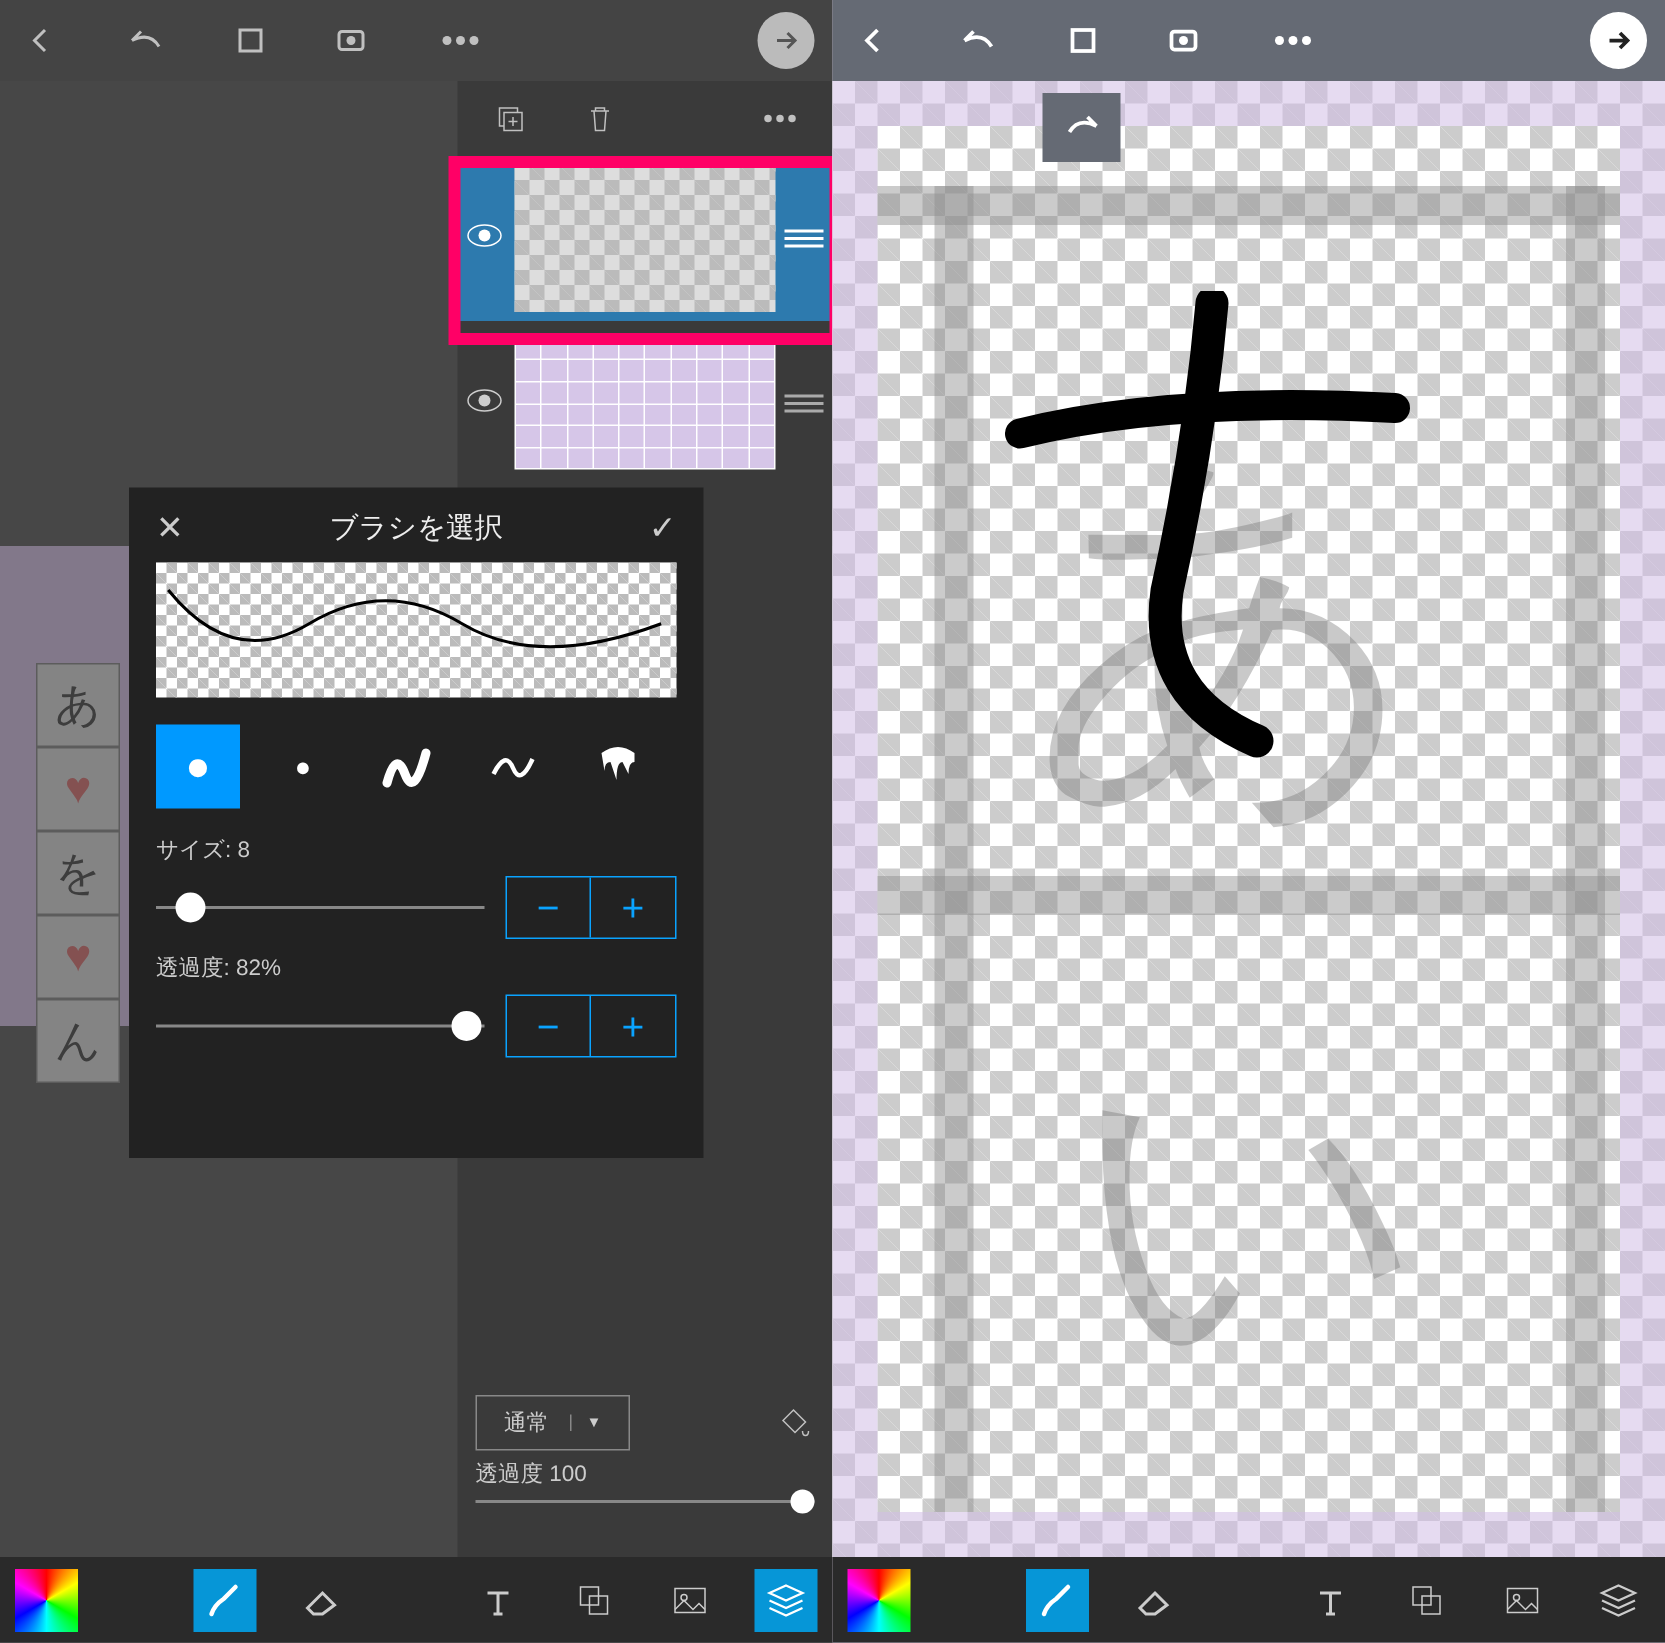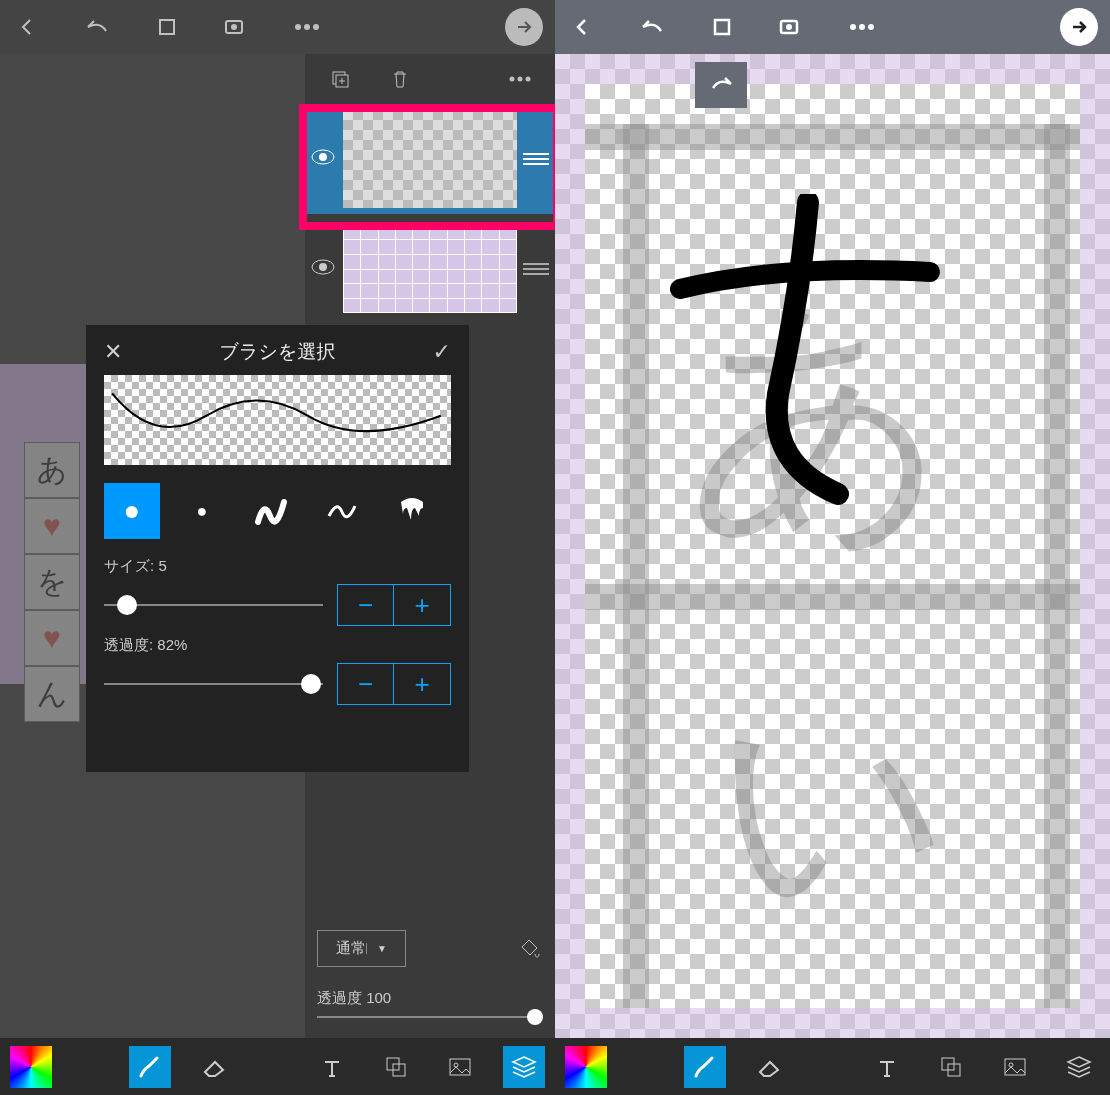--- a/index.html
+++ b/index.html
@@ -37,23 +37,23 @@
 .layer-highlight { position:absolute; left:-6px; top:50px; right:-6px; height:126px; border:8px solid #ff0066; pointer-events:none; }
 .layer-sel { background:#2d7aae; }
 .layer-sel .hand span { background:#fff; }
 .layer-sel .eye { color:#fff; }
 
 .thumb2 { flex:1; height:90%; background:#fff; display:grid; grid-template-columns:repeat(10,1fr); grid-template-rows:repeat(6,1fr); gap:1px; padding:1px; }
 .thumb2 div { background:#d6c6e8; font-size:7px; }
 
 .lp-bottom { position:absolute; bottom:0; left:0; right:0; height:120px; padding:12px; color:#ccc; font-size:15px; }
 .blendrow { display:flex; gap:10px; align-items:center; }
-.blend-sel { border:1px solid #888; padding:8px 18px; display:flex; align-items:center; gap:0; }
+.blend-sel { border:1px solid #888; padding:8px 18px; display:flex; align-items:center; gap:14px; }
 .blend-sel .arrow { border-left:1px solid #888; padding-left:10px; font-size:10px; }
-.lp-op { margin-top:22px; }
+.lp-op { margin-top:6px; }
 .lp-slider { margin-top:8px; height:2px; background:#888; position:relative; }
 .lp-slider .dot { position:absolute; right:0; top:-7px; width:16px; height:16px; border-radius:50%; background:#fff; }
 
 
 .brush-pop { position:absolute; left:86px; top:325px; width:383px; height:447px; background:#222; color:#eee; padding:14px 18px; z-index:10; }
 .bp-head { display:flex; align-items:center; justify-content:space-between; font-size:19px; margin-bottom:10px; }
 .bp-head .x, .bp-head .chk { font-size:22px; color:#ccc; cursor:pointer; }
 .bp-preview { height:90px; background-image:linear-gradient(45deg,#bbb 25%,transparent 25%,transparent 75%,#bbb 75%),linear-gradient(45deg,#bbb 25%,#fff 25%,#fff 75%,#bbb 75%); background-size:14px 14px; background-position:0 0,7px 7px; position:relative; }
 .bp-preview svg { position:absolute; inset:0; }
 .bp-row { display:flex; gap:14px; margin:18px 0; align-items:center; }
@@ -291,21 +291,21 @@
           <svg width="34" height="30" viewBox="0 0 34 30">
             <path d="M4 20 Q12 4 17 16 T30 10" stroke="#fff" stroke-width="3" fill="none"></path>
           </svg>
         </div>
       <div class="bp-tile">
           <svg width="30" height="34" viewBox="0 0 30 34">
             <path d="M4 8 Q15 0 26 8 L26 14 Q22 14 22 22 L18 14 Q14 14 14 26 L10 14 Q6 14 6 20 Z" fill="#fff"></path>
           </svg>
         </div>
     </div>
-    <div class="bp-label">サイズ: 5</div>
+    <div class="bp-label">サイズ: 8</div>
     <div class="bp-sliderrow">
       <div class="bp-slider">
           <div class="dot" style="left:6%"></div>
         </div>
       <div class="pm-grp">
         <button>−</button>
         <button>+</button>
       </div>
     </div>
     <div class="bp-label">透過度: 82%</div>

